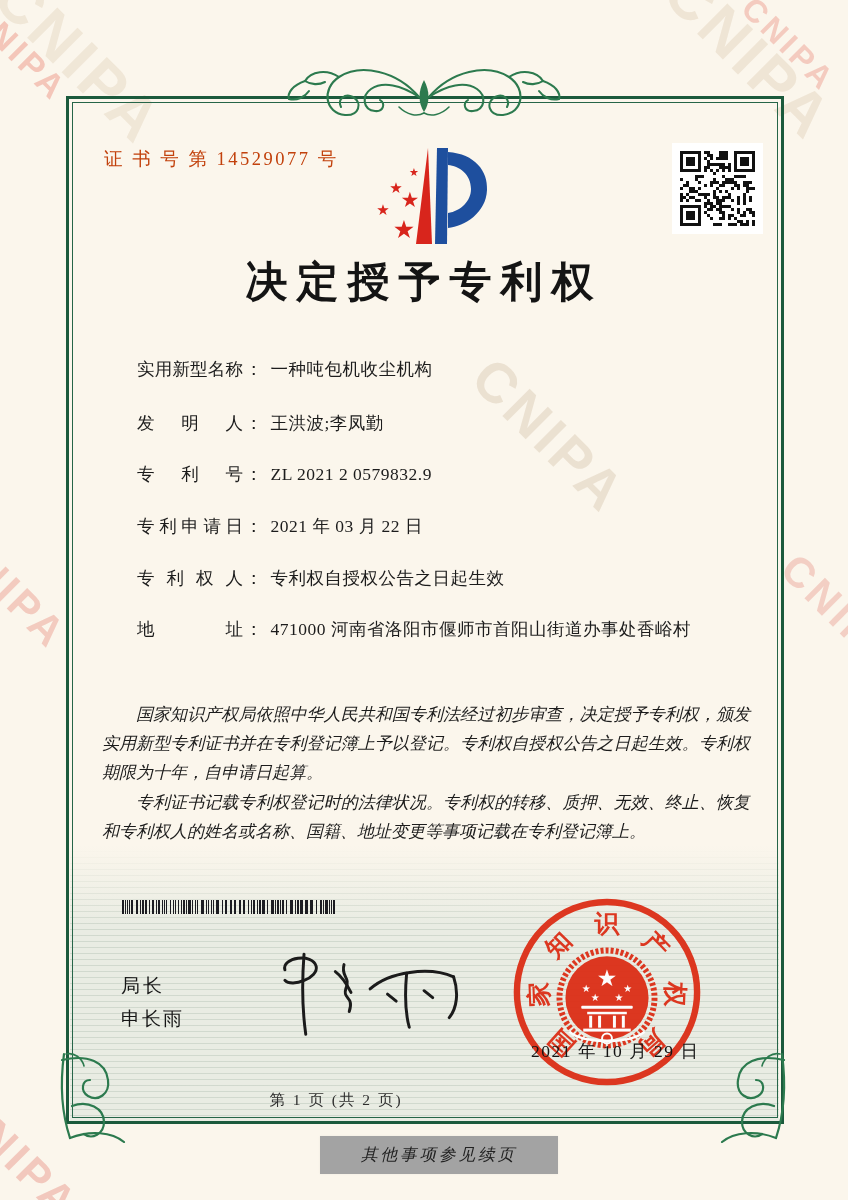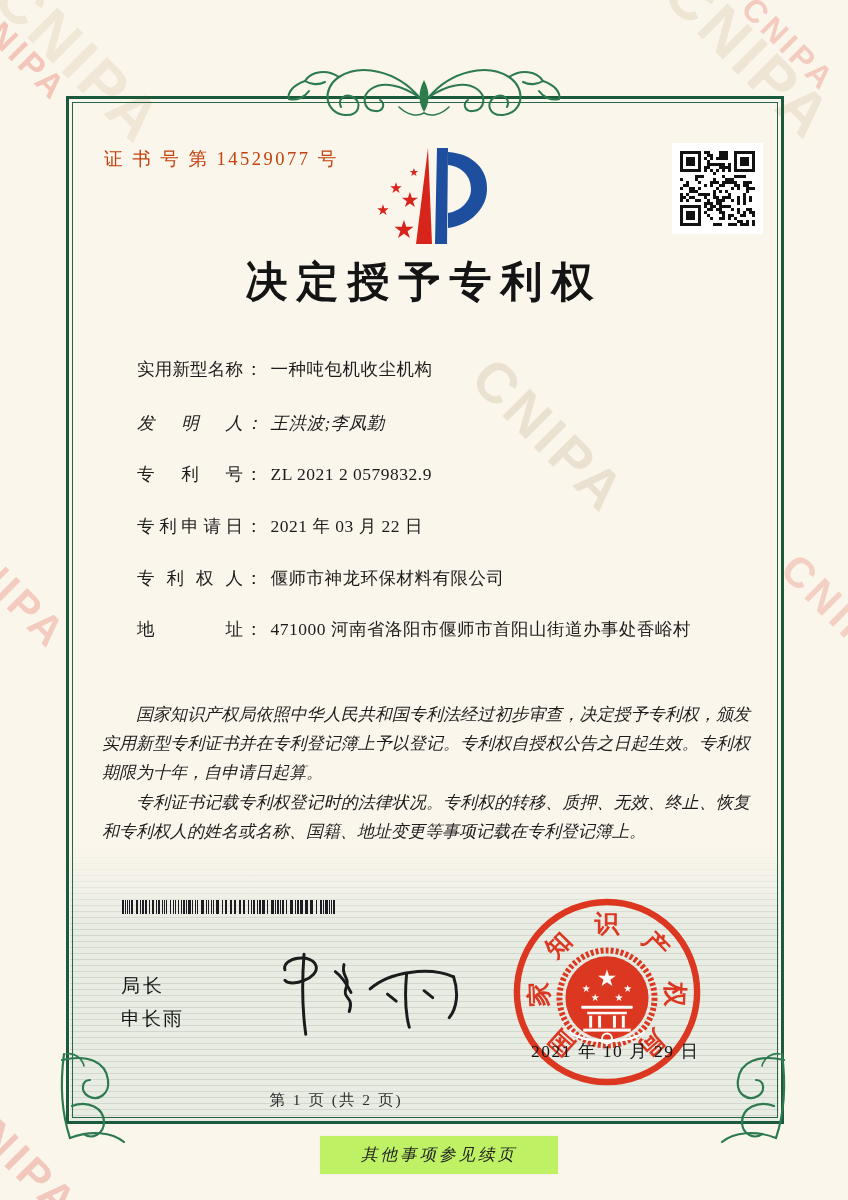--- a/index.html
+++ b/index.html
@@ -72,21 +72,21 @@
   .seal-ring-char { font-family: "Liberation Serif", serif; font-weight: bold;
                     font-size: 25px; fill: #dc2a12; text-anchor: middle; dominant-baseline: central; }
   .estar { fill: #ffffff; text-anchor: middle; dominant-baseline: central;
            font-family: "DejaVu Sans", sans-serif; }
   .lstar { fill: #d8251c; text-anchor: middle; dominant-baseline: central;
            font-family: "DejaVu Sans", sans-serif; }
   .seal-date { left: 531px; top: 1039px; font-size: 17.5px; letter-spacing: 1.5px;
                color: #141414; z-index: 5; white-space: nowrap; }
   .page-num { left: 0; top: 1090px; width: 672px; text-align: center;
               font-size: 15.5px; letter-spacing: 2px; color: #2e2e2e; }
-  .cont-box { left: 320px; top: 1136px; width: 238px; height: 38px; background: #bef264;
+  .cont-box { left: 320px; top: 1136px; width: 238px; height: 38px; background: #a3a3a3;
               display: flex; align-items: center; justify-content: center;
               font-style: italic; font-size: 16.5px; letter-spacing: 3px; color: #222;
               z-index: 4; box-shadow: 0 0 2px rgba(0,0,0,0.06); }
   .abs { position: absolute; }
 </style>
 </head>
 <body>
 
 <div class="page">
 
@@ -427,31 +427,31 @@
           <rect x="72" y="72" width="3" height="3"></rect>
         </g>
     </svg>
   </div>
 
   <div class="content title abs" style="position:absolute;">决定授予专利权</div>
 
   <div class="frow" style="top:357px;">
     <span class="flabel">实用新型名称</span><span class="fcolon">：</span><span class="fvalue">一种吨包机收尘机构</span>
   </div>
-  <div class="frow" style="top:411px;font-style:italic;">
+  <div class="frow" style="top:411px;">
     <span class="flabel">发明人</span><span class="fcolon">：</span><span class="fvalue">王洪波;李凤勤</span>
   </div>
   <div class="frow" style="top:462px;">
     <span class="flabel">专利号</span><span class="fcolon">：</span><span class="fvalue">ZL 2021 2 0579832.9</span>
   </div>
   <div class="frow" style="top:514px;">
     <span class="flabel">专利申请日</span><span class="fcolon">：</span><span class="fvalue">2021 年 03 月 22 日</span>
   </div>
   <div class="frow" style="top:566px;">
-    <span class="flabel">专利权人</span><span class="fcolon">：</span><span class="fvalue">偃师市神龙环保材料有限公司</span>
+    <span class="flabel">专利权人</span><span class="fcolon">：</span><span class="fvalue">专利权自授权公告之日起生效</span>
   </div>
   <div class="frow" style="top:617px;">
     <span class="flabel">地址</span><span class="fcolon">：</span><span class="fvalue">471000 河南省洛阳市偃师市首阳山街道办事处香峪村</span>
   </div>
 
   <div class="content paras abs" style="position:absolute;">
     <p>国家知识产权局依照中华人民共和国专利法经过初步审查，决定授予专利权，颁发实用新型专利证书并在专利登记簿上予以登记。专利权自授权公告之日起生效。专利权期限为十年，自申请日起算。</p>
     <p>专利证书记载专利权登记时的法律状况。专利权的转移、质押、无效、终止、恢复和专利权人的姓名或名称、国籍、地址变更等事项记载在专利登记簿上。</p>
   </div>
 

